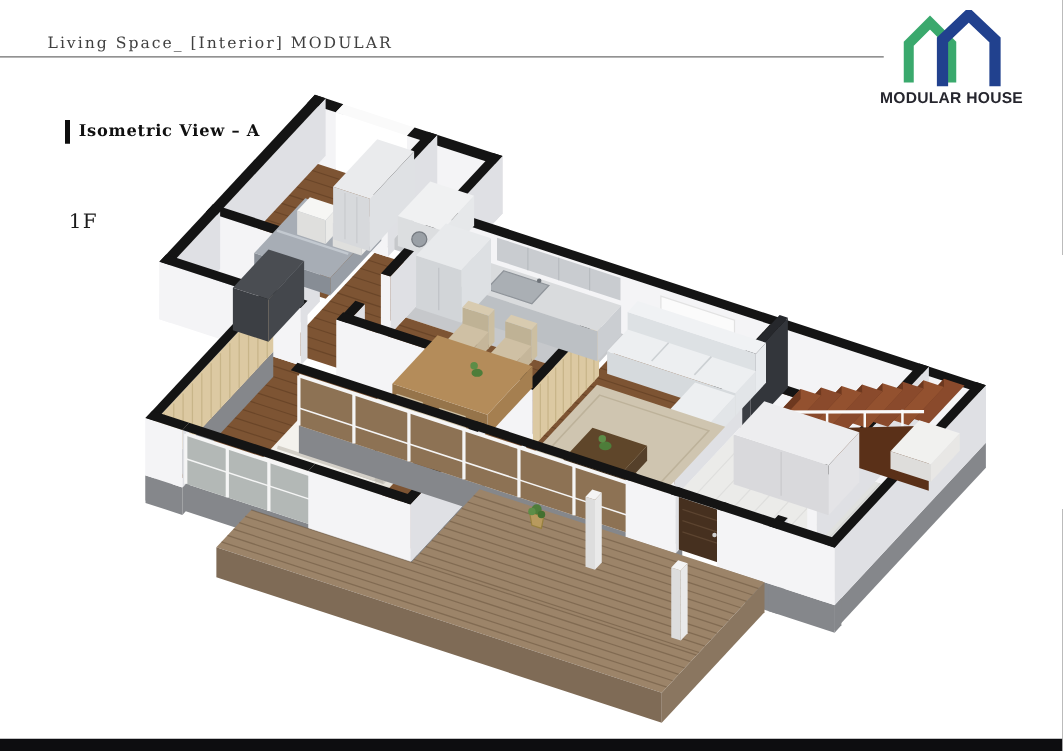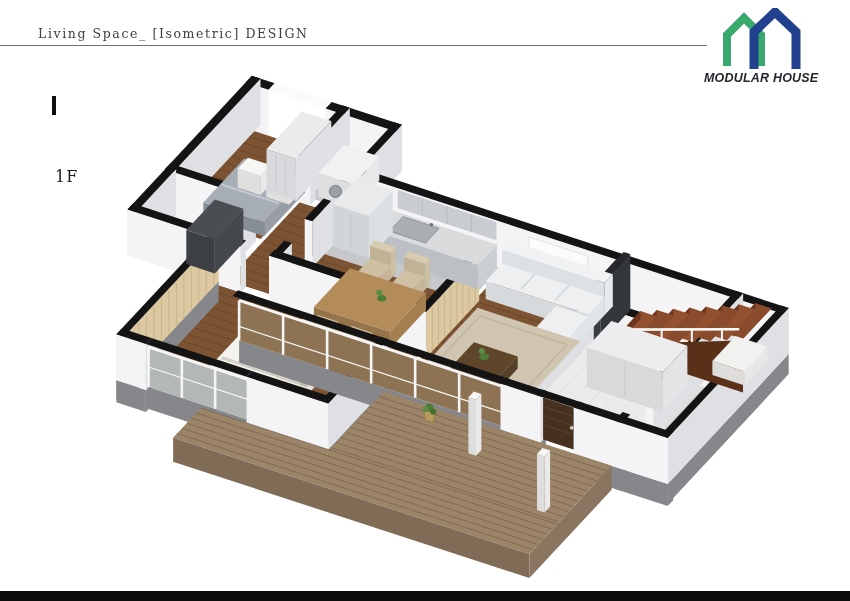--- a/index.html
+++ b/index.html
@@ -5,46 +5,47 @@
   html,body{margin:0;padding:0;background:#888;}
   .slide{position:relative;width:850px;height:601px;background:#ffffff;overflow:hidden;
          font-family:"DejaVu Serif","Liberation Serif",serif;}
   .hdr-title{position:absolute;left:38px;top:26px;font-size:12.5px;letter-spacing:1.6px;
              color:#3f3f3f;white-space:nowrap;}
   .hdr-rule{position:absolute;left:0;top:45px;width:707px;height:0;
             border-top:1.4px solid #6f6f6f;}
   .logo{position:absolute;left:704px;top:8px;width:112px;height:78px;text-align:center;}
   .logo svg{display:block;margin:0 auto;}
   .logo-text{font-family:"Liberation Sans","DejaVu Sans",sans-serif;font-weight:bold;
-             font-size:12.5px;letter-spacing:.2px;color:#26262e;margin-top:1px;white-space:nowrap;font-style:italic;}
+             font-size:12.5px;letter-spacing:.2px;color:#26262e;margin-top:1px;white-space:nowrap;}
   .view-label{position:absolute;left:52px;top:96px;display:flex;align-items:center;}
   .view-bar{width:4px;height:19px;background:#0e0e0e;margin-right:7px;}
   .view-text{font-size:13px;font-weight:600;color:#101010;letter-spacing:.6px;white-space:nowrap;}
   .floor-label{position:absolute;left:55px;top:149px;font-size:16px;color:#1b1b1b;letter-spacing:1px;margin-top:18px;}
   #plan{position:absolute;left:0;top:0;}
   .footer-bar{position:absolute;left:0;top:591px;width:850px;height:10px;}
 </style>
 </head>
 <body>
 
 <div class="slide">
 
-  <div class="hdr-title">Living Space_ [Isometric] DESIGN</div>
+  <div class="hdr-title">Living Space_ [Interior] MODULAR</div>
   <div class="hdr-rule"></div>
 
   <div class="logo">
     <svg width="100" height="62" viewBox="0 0 100 62">
       <path d="M17,58 L17,27 L34,10 L51,27 L51,58" fill="none" stroke-width="8" stroke-linejoin="miter" stroke="#3aa96d"></path>
       <path d="M44,61 L44,24 L65,4 L86,24 L86,61" fill="none" stroke-width="9" stroke-linejoin="miter" stroke="#21418e"></path>
     </svg>
     <div class="logo-text">MODULAR HOUSE</div>
   </div>
 
   <div class="view-label">
     <div class="view-bar"></div>
+    <div class="view-text">Isometric View – A</div>
   </div>
 
   <div class="floor-label">1F</div>
 
   <svg id="plan" width="850" height="601">
       <polygon points="254.1,130.2 336.7,157.1 260.6,238.9 177.9,211.9" fill="#7d5433"></polygon>
       <line x1="248.64000000000001" y1="136" x2="331.28999999999996" y2="162.97" stroke="rgba(62,36,16,0.30)" stroke-width="0.9"></line>
       <line x1="242.52" y1="142.57" x2="325.16999999999996" y2="169.54000000000002" stroke="rgba(62,36,16,0.30)" stroke-width="0.9"></line>
       <line x1="236.4" y1="149.14" x2="319.05" y2="176.11" stroke="rgba(62,36,16,0.30)" stroke-width="0.9"></line>
       <line x1="230.28" y1="155.70999999999998" x2="312.93" y2="182.68" stroke="rgba(62,36,16,0.30)" stroke-width="0.9"></line>

